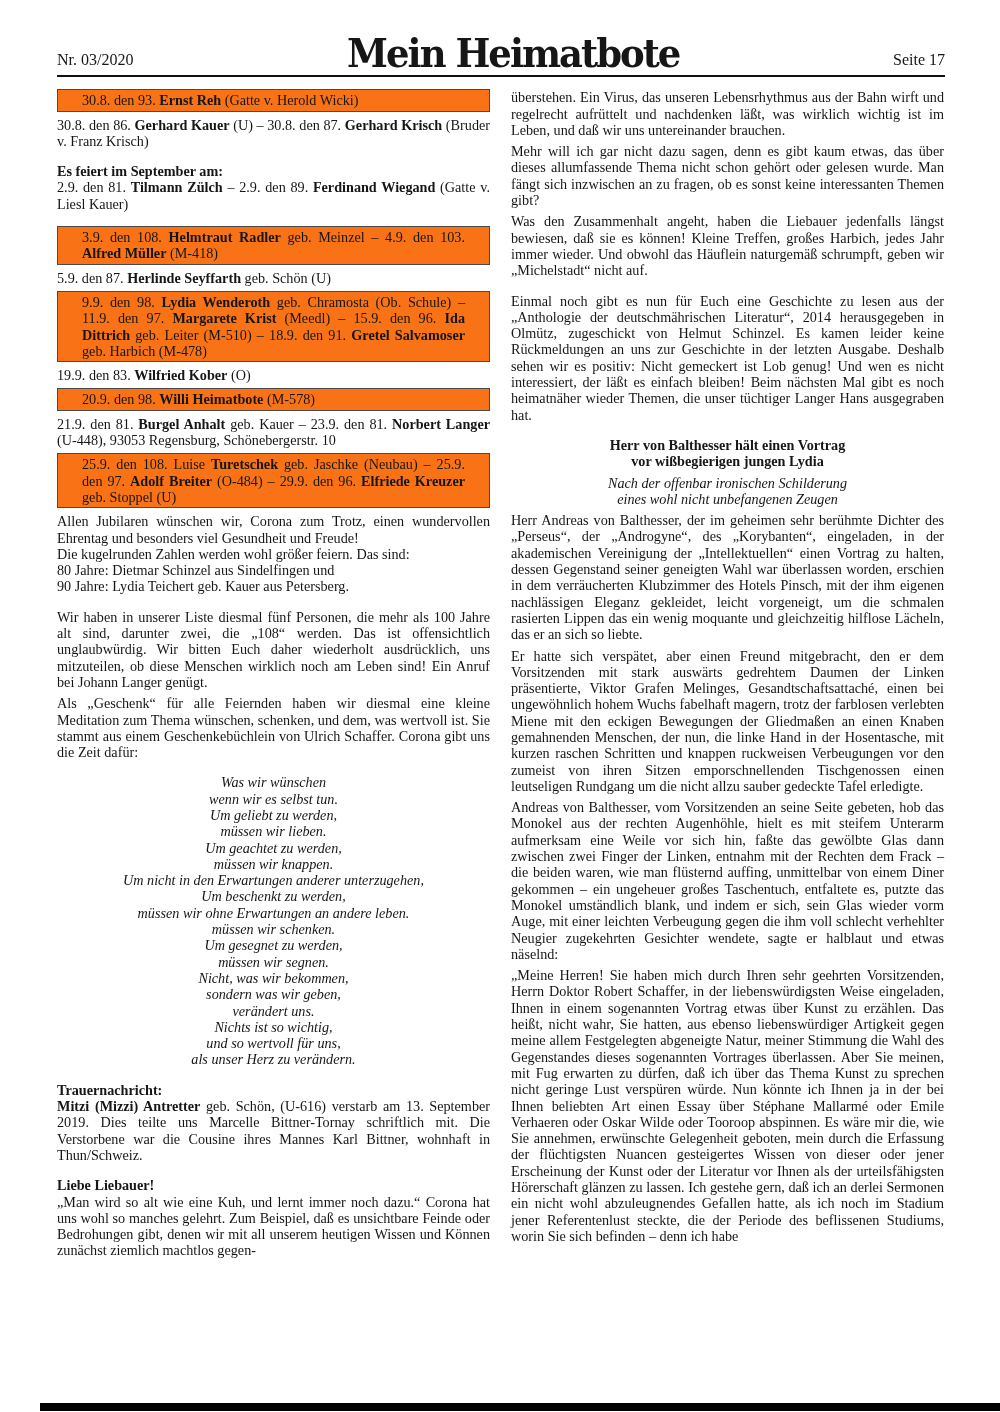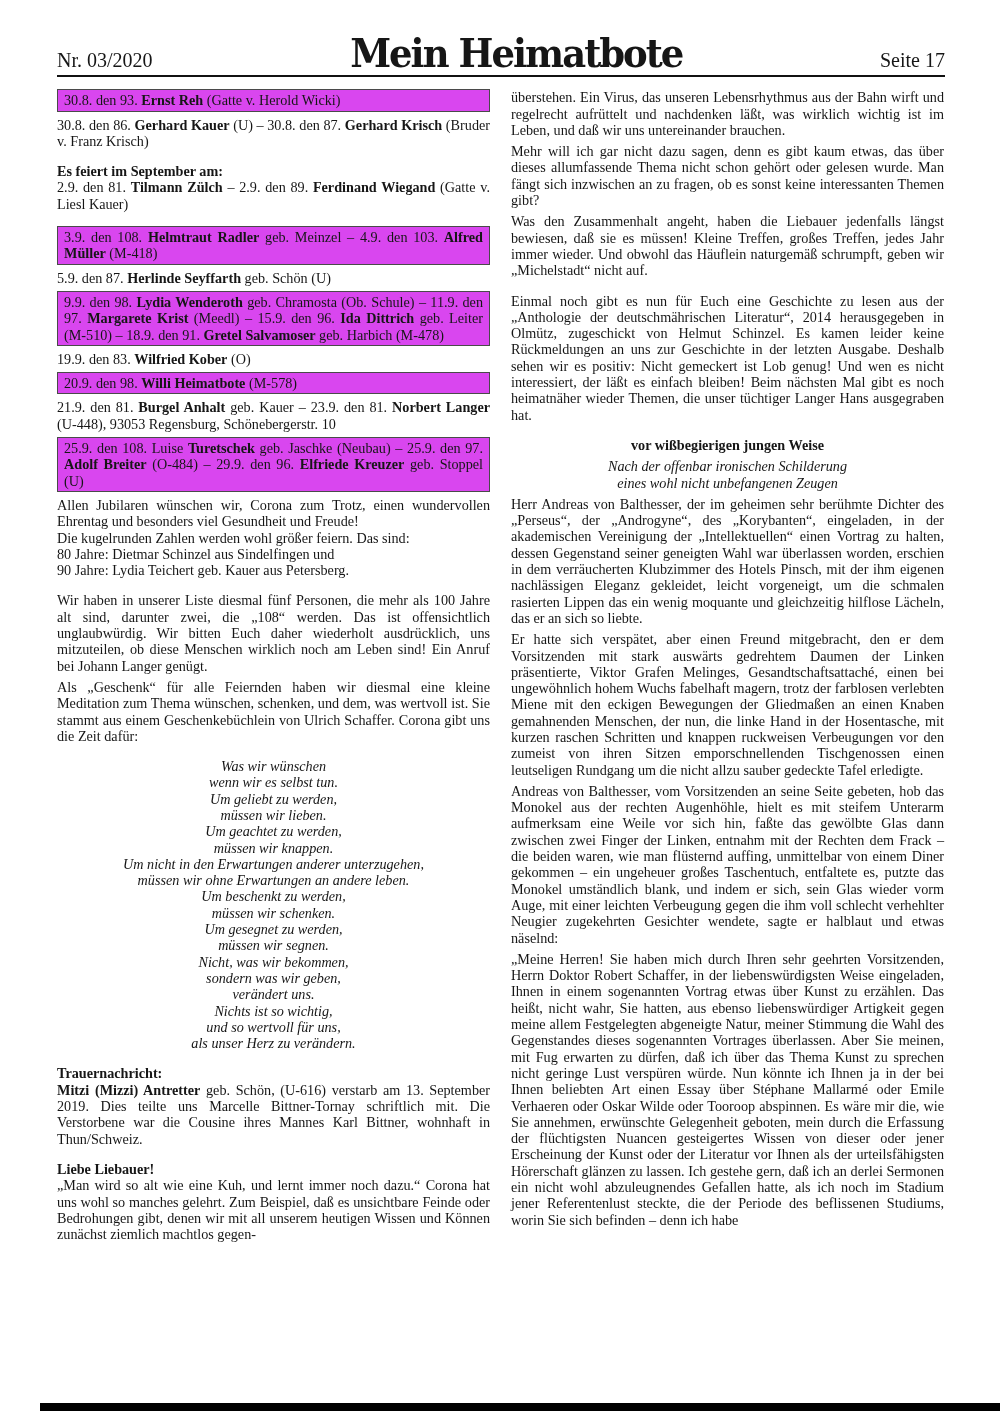--- a/index.html
+++ b/index.html
@@ -9,36 +9,36 @@
     font-family:"Liberation Serif","DejaVu Serif",serif;
     font-size:14.2px; line-height:16.3px;
     overflow:hidden; position:relative;
   }
   .page { box-sizing:border-box; padding:38px 55px 0 57px; }
 
   .hdr {
     display:flex; justify-content:space-between; align-items:flex-end;
     border-bottom:2px solid #111; padding-bottom:4px;
   }
-  .hdr .side { font-size:20px; padding-bottom:3px; }
+  .hdr .side { font-size:16px; padding-bottom:3px; }
   .masthead {
     font-family:"DejaVu Serif",serif;
     font-size:37px; font-weight:bold; letter-spacing:-2px; line-height:0.9;
     transform:scaleY(1.05); transform-origin:bottom;
   }
 
   .columns { display:flex; gap:21px; padding-top:12px; }
   .col { width:433px; text-align:justify; }
 
   .block { margin:5px 0; }
   .col > .block:first-child { margin-top:0; }
   .block.tight { margin-top:0; }
   .block.gap { margin-top:14px; }
 
-  .box { background:#d946ef; border:1px solid #4a4a4a; padding:2px 6px; }
+  .box { background:#f97316; border:1px solid #4a4a4a; padding:2px 24px; }
   .heading { font-weight:bold; margin-bottom:0; }
   .poem { text-align:center; font-style:italic; margin:7px 0; }
   .centerbold { text-align:center; font-weight:bold; }
   .centeritalic { text-align:center; font-style:italic; margin-bottom:5px; }
 
   .bottom-bar { position:absolute; left:40px; right:0; bottom:1px; height:8px; background:#000; }
 </style>
 </head>
 <body>
 
@@ -66,44 +66,45 @@
         <div class="block para gap">Wir haben in unserer Liste diesmal fünf Personen, die mehr als 100 Jahre alt sind, darunter zwei, die „108“ werden. Das ist offensichtlich unglaubwürdig. Wir bitten Euch daher wiederholt ausdrücklich, uns mitzuteilen, ob diese Menschen wirklich noch am Leben sind! Ein Anruf bei Johann Langer genügt.</div>
         <div class="block para">Als „Geschenk“ für alle Feiernden haben wir diesmal eine kleine Meditation zum Thema wünschen, schenken, und dem, was wertvoll ist. Sie stammt aus einem Geschenkebüchlein von Ulrich Schaffer. Corona gibt uns die Zeit dafür:</div>
         <div class="block poem gap">
           <div class="line">Was wir wünschen</div>
           <div class="line">wenn wir es selbst tun.</div>
           <div class="line">Um geliebt zu werden,</div>
           <div class="line">müssen wir lieben.</div>
           <div class="line">Um geachtet zu werden,</div>
           <div class="line">müssen wir knappen.</div>
           <div class="line">Um nicht in den Erwartungen anderer unterzugehen,</div>
+          <div class="line">Um beschenkt zu werden,</div>
           <div class="line">müssen wir ohne Erwartungen an andere leben.</div>
-          <div class="line">Um beschenkt zu werden,</div>
           <div class="line">müssen wir schenken.</div>
           <div class="line">Um gesegnet zu werden,</div>
           <div class="line">müssen wir segnen.</div>
           <div class="line">Nicht, was wir bekommen,</div>
           <div class="line">sondern was wir geben,</div>
           <div class="line">verändert uns.</div>
           <div class="line">Nichts ist so wichtig,</div>
           <div class="line">und so wertvoll für uns,</div>
           <div class="line">als unser Herz zu verändern.</div>
         </div>
         <div class="block heading gap">Trauernachricht:</div>
         <div class="block para tight"><b>Mitzi (Mizzi) Antretter</b> geb. Schön, (U-616) verstarb am 13. September 2019. Dies teilte uns Marcelle Bittner-Tornay schriftlich mit. Die Verstorbene war die Cousine ihres Mannes Karl Bittner, wohnhaft in Thun/Schweiz.</div>
         <div class="block heading gap">Liebe Liebauer!</div>
         <div class="block para tight">„Man wird so alt wie eine Kuh, und lernt immer noch dazu.“ Corona hat uns wohl so manches gelehrt. Zum Beispiel, daß es unsichtbare Feinde oder Bedrohungen gibt, denen wir mit all unserem heutigen Wissen und Können zunächst ziemlich machtlos gegen-</div>
       </div>
     <div class="col" id="right-col">
         <div class="block para">überstehen. Ein Virus, das unseren Lebensrhythmus aus der Bahn wirft und regelrecht aufrüttelt und nachdenken läßt, was wirklich wichtig ist im Leben, und daß wir uns untereinander brauchen.</div>
         <div class="block para tight">Mehr will ich gar nicht dazu sagen, denn es gibt kaum etwas, das über dieses allumfassende Thema nicht schon gehört oder gelesen wurde. Man fängt sich inzwischen an zu fragen, ob es sonst keine interessanten Themen gibt?</div>
-        <div class="block para tight">Was den Zusammenhalt angeht, haben die Liebauer jedenfalls längst bewiesen, daß sie es müssen! Kleine Treffen, großes Treffen, jedes Jahr immer wieder. Und obwohl das Häuflein naturgemäß schrumpft, geben wir „Michelstadt“ nicht auf.</div>
+        <div class="block para tight">Was den Zusammenhalt angeht, haben die Liebauer jedenfalls längst bewiesen, daß sie es können! Kleine Treffen, großes Harbich, jedes Jahr immer wieder. Und obwohl das Häuflein naturgemäß schrumpft, geben wir „Michelstadt“ nicht auf.</div>
         <div class="block para gap">Einmal noch gibt es nun für Euch eine Geschichte zu lesen aus der „Anthologie der deutschmährischen Literatur“, 2014 herausgegeben in Olmütz, zugeschickt von Helmut Schinzel. Es kamen leider keine Rückmeldungen an uns zur Geschichte in der letzten Ausgabe. Deshalb sehen wir es positiv: Nicht gemeckert ist Lob genug! Und wen es nicht interessiert, der läßt es einfach bleiben! Beim nächsten Mal gibt es noch heimatnäher wieder Themen, die unser tüchtiger Langer Hans ausgegraben hat.</div>
         <div class="block centerbold gap">
-          <div class="line">vor wißbegierigen jungen Weise</div>
+          <div class="line">Herr von Balthesser hält einen Vortrag</div>
+          <div class="line">vor wißbegierigen jungen Lydia</div>
         </div>
         <div class="block centeritalic tight">
           <div class="line">Nach der offenbar ironischen Schilderung</div>
           <div class="line">eines wohl nicht unbefangenen Zeugen</div>
         </div>
         <div class="block para">Herr Andreas von Balthesser, der im geheimen sehr berühmte Dichter des „Perseus“, der „Androgyne“, des „Korybanten“, eingeladen, in der akademischen Vereinigung der „Intellektuellen“ einen Vortrag zu halten, dessen Gegenstand seiner geneigten Wahl war überlassen worden, erschien in dem verräucherten Klubzimmer des Hotels Pinsch, mit der ihm eigenen nachlässigen Eleganz gekleidet, leicht vorgeneigt, um die schmalen rasierten Lippen das ein wenig moquante und gleichzeitig hilflose Lächeln, das er an sich so liebte.</div>
         <div class="block para tight">Er hatte sich verspätet, aber einen Freund mitgebracht, den er dem Vorsitzenden mit stark auswärts gedrehtem Daumen der Linken präsentierte, Viktor Grafen Melinges, Gesandtschaftsattaché, einen bei ungewöhnlich hohem Wuchs fabelhaft magern, trotz der farblosen verlebten Miene mit den eckigen Bewegungen der Gliedmaßen an einen Knaben gemahnenden Menschen, der nun, die linke Hand in der Hosentasche, mit kurzen raschen Schritten und knappen ruckweisen Verbeugungen vor den zumeist von ihren Sitzen emporschnellenden Tischgenossen einen leutseligen Rundgang um die nicht allzu sauber gedeckte Tafel erledigte.</div>
         <div class="block para tight">Andreas von Balthesser, vom Vorsitzenden an seine Seite gebeten, hob das Monokel aus der rechten Augenhöhle, hielt es mit steifem Unterarm aufmerksam eine Weile vor sich hin, faßte das gewölbte Glas dann zwischen zwei Finger der Linken, entnahm mit der Rechten dem Frack – die beiden waren, wie man flüsternd auffing, unmittelbar von einem Diner gekommen – ein ungeheuer großes Taschentuch, entfaltete es, putzte das Monokel umständlich blank, und indem er sich, sein Glas wieder vorm Auge, mit einer leichten Verbeugung gegen die ihm voll schlecht verhehlter Neugier zugekehrten Gesichter wendete, sagte er halblaut und etwas näselnd:</div>
         <div class="block para tight">„Meine Herren! Sie haben mich durch Ihren sehr geehrten Vorsitzenden, Herrn Doktor Robert Schaffer, in der liebenswürdigsten Weise eingeladen, Ihnen in einem sogenannten Vortrag etwas über Kunst zu erzählen. Das heißt, nicht wahr, Sie hatten, aus ebenso liebenswürdiger Artigkeit gegen meine allem Festgelegten abgeneigte Natur, meiner Stimmung die Wahl des Gegenstandes dieses sogenannten Vortrages überlassen. Aber Sie meinen, mit Fug erwarten zu dürfen, daß ich über das Thema Kunst zu sprechen nicht geringe Lust verspüren würde. Nun könnte ich Ihnen ja in der bei Ihnen beliebten Art einen Essay über Stéphane Mallarmé oder Emile Verhaeren oder Oskar Wilde oder Tooroop abspinnen. Es wäre mir die, wie Sie annehmen, erwünschte Gelegenheit geboten, mein durch die Erfassung der flüchtigsten Nuancen gesteigertes Wissen von dieser oder jener Erscheinung der Kunst oder der Literatur vor Ihnen als der urteilsfähigsten Hörerschaft glänzen zu lassen. Ich gestehe gern, daß ich an derlei Sermonen ein nicht wohl abzuleugnendes Gefallen hatte, als ich noch im Stadium jener Referentenlust steckte, die der Periode des beflissenen Studiums, worin Sie sich befinden – denn ich habe</div>
       </div>

